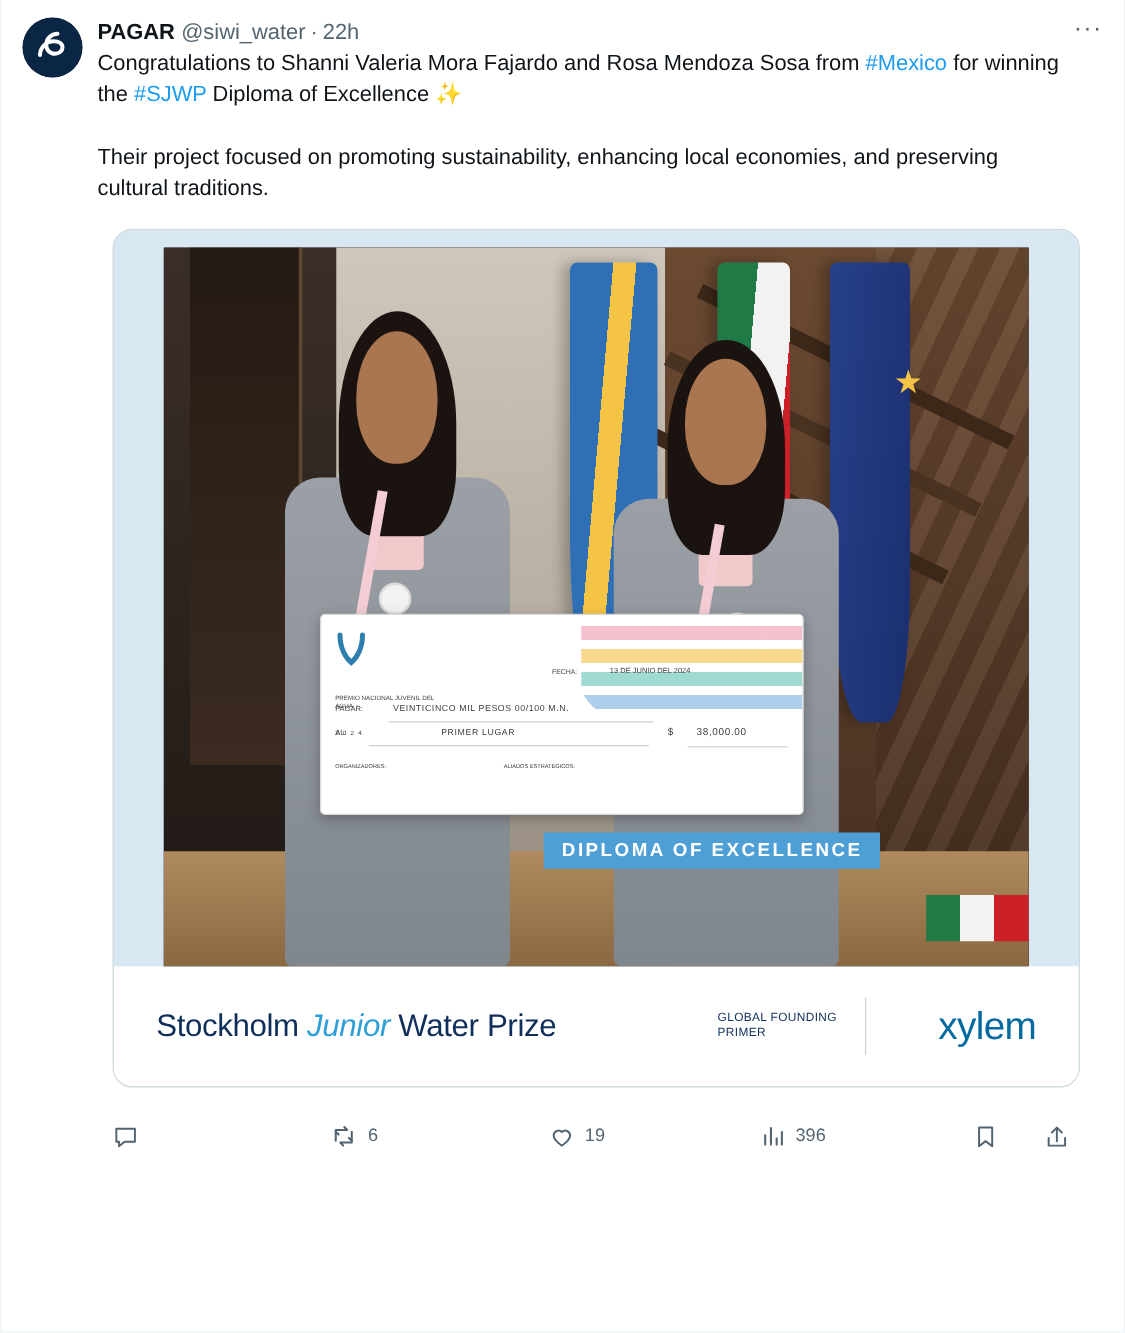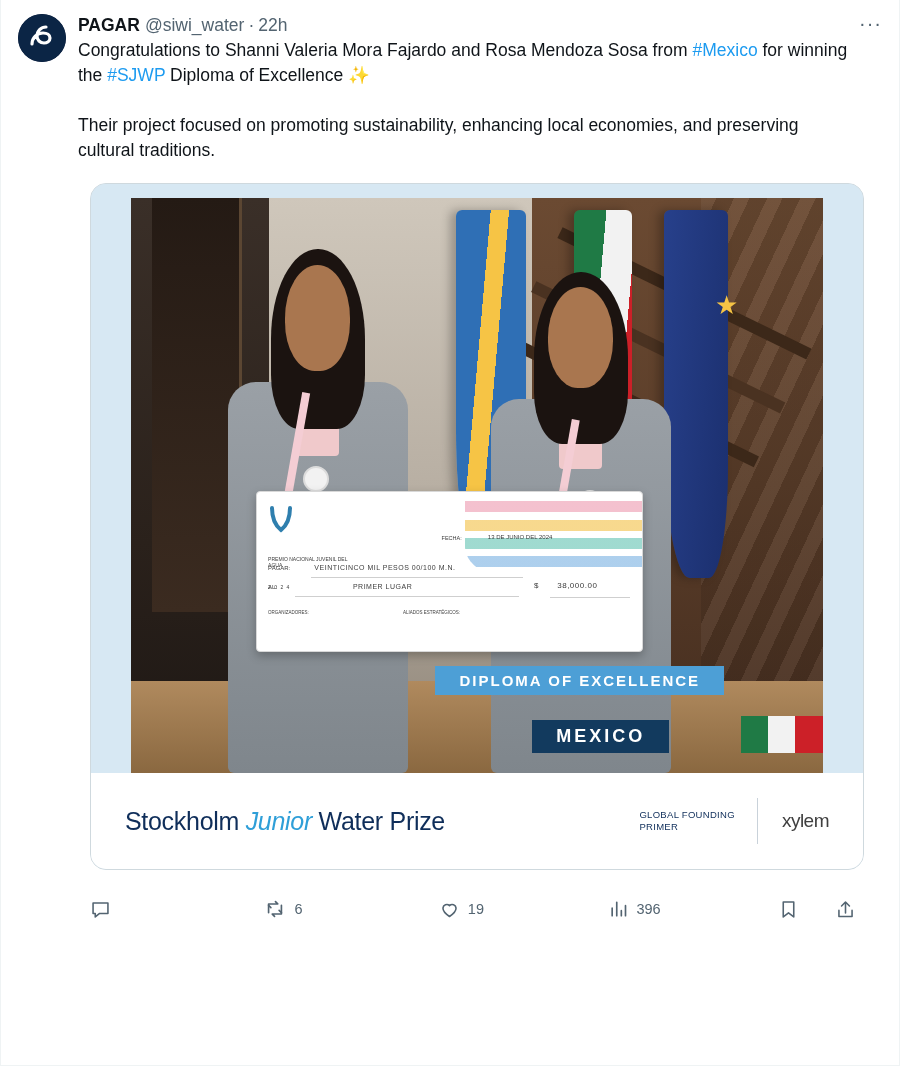--- a/index.html
+++ b/index.html
@@ -186,21 +186,21 @@
       #9fc7ea 70% 82%, transparent 82% 100%);
     border-radius: 0 4px 0 40%;
     opacity:.85;
   }
   .check-line { position:absolute; height:1px; background:#cfcfcf; }
   .check-txt { position:absolute; font-family:"Liberation Sans",sans-serif; color:#3c3c3c; }
   .banner {
     position:absolute;
     background:#2e5f8a; color:#fff;
     font-size:15px; letter-spacing:2px; text-align:center;
-    padding:6px 24px;
+    padding:6px 14px;
   }
   .banner-diploma {
     left:44%; bottom:13.5%;
     background:#4d9fd6;
     font-weight:600;
   }
   .banner-mexico {
     left:58%; bottom:3.5%;
     background:#123a5e;
     font-weight:700; font-size:18px; letter-spacing:3px;
@@ -226,21 +226,21 @@
   .footer-right {
     margin-left:auto;
     display:flex; align-items:center;
   }
   .gfp {
     font-size:9.5px; line-height:12px; font-weight:normal;
     color:#0f2e5a; letter-spacing:.3px; text-align:left;
     margin-right:22px;
   }
   .divider-v { width:1px; height:46px; background:#c9d2da; margin-right:24px; }
-  .xylem { font-size:19px; color:#404040; letter-spacing:-0.5px; }
+  .xylem { font-size:31px; color:#0369a1; letter-spacing:-0.5px;margin-left:34px; }
 
   
   .actions {
     margin: 18px 0 0 72px;
     width: 774px;
     display:flex; align-items:center;
     color:#536471;
     font-size:14px;
     height: 42px;
   }
@@ -351,21 +351,20 @@
             <div class="check-txt" style="left:25%; top:57%; font-size:7px; letter-spacing:.5px;">PRIMER LUGAR</div>
             <div class="check-line" style="left:10%; top:65%; width:58%;"></div>
             <div class="check-txt" style="left:72%; top:56%; font-size:8px;">$</div>
             <div class="check-txt" style="left:78%; top:56%; font-size:8px; letter-spacing:.5px;">38,000.00</div>
             <div class="check-line" style="left:76%; top:66%; width:21%;"></div>
             <div class="check-txt" style="left:3%; top:74%; font-size:4.5px;">ORGANIZADORES:</div>
             <div class="check-txt" style="left:38%; top:74%; font-size:4.5px;">ALIADOS ESTRATÉGICOS:</div>
           </div>
 
           <div class="banner banner-diploma">DIPLOMA OF EXCELLENCE</div>
-          <div class="banner banner-mexico">MEXICO</div>
           <div class="mini-flag"></div>
         </div>
       </div>
       <div class="media-footer">
         <div class="sjwp-logo"><span>Stockholm </span><span class="junior">Junior</span><span> Water Prize</span></div>
         <div class="footer-right">
           <div class="gfp">
             <div>GLOBAL FOUNDING</div>
             <div>PRIMER</div>
           </div>

